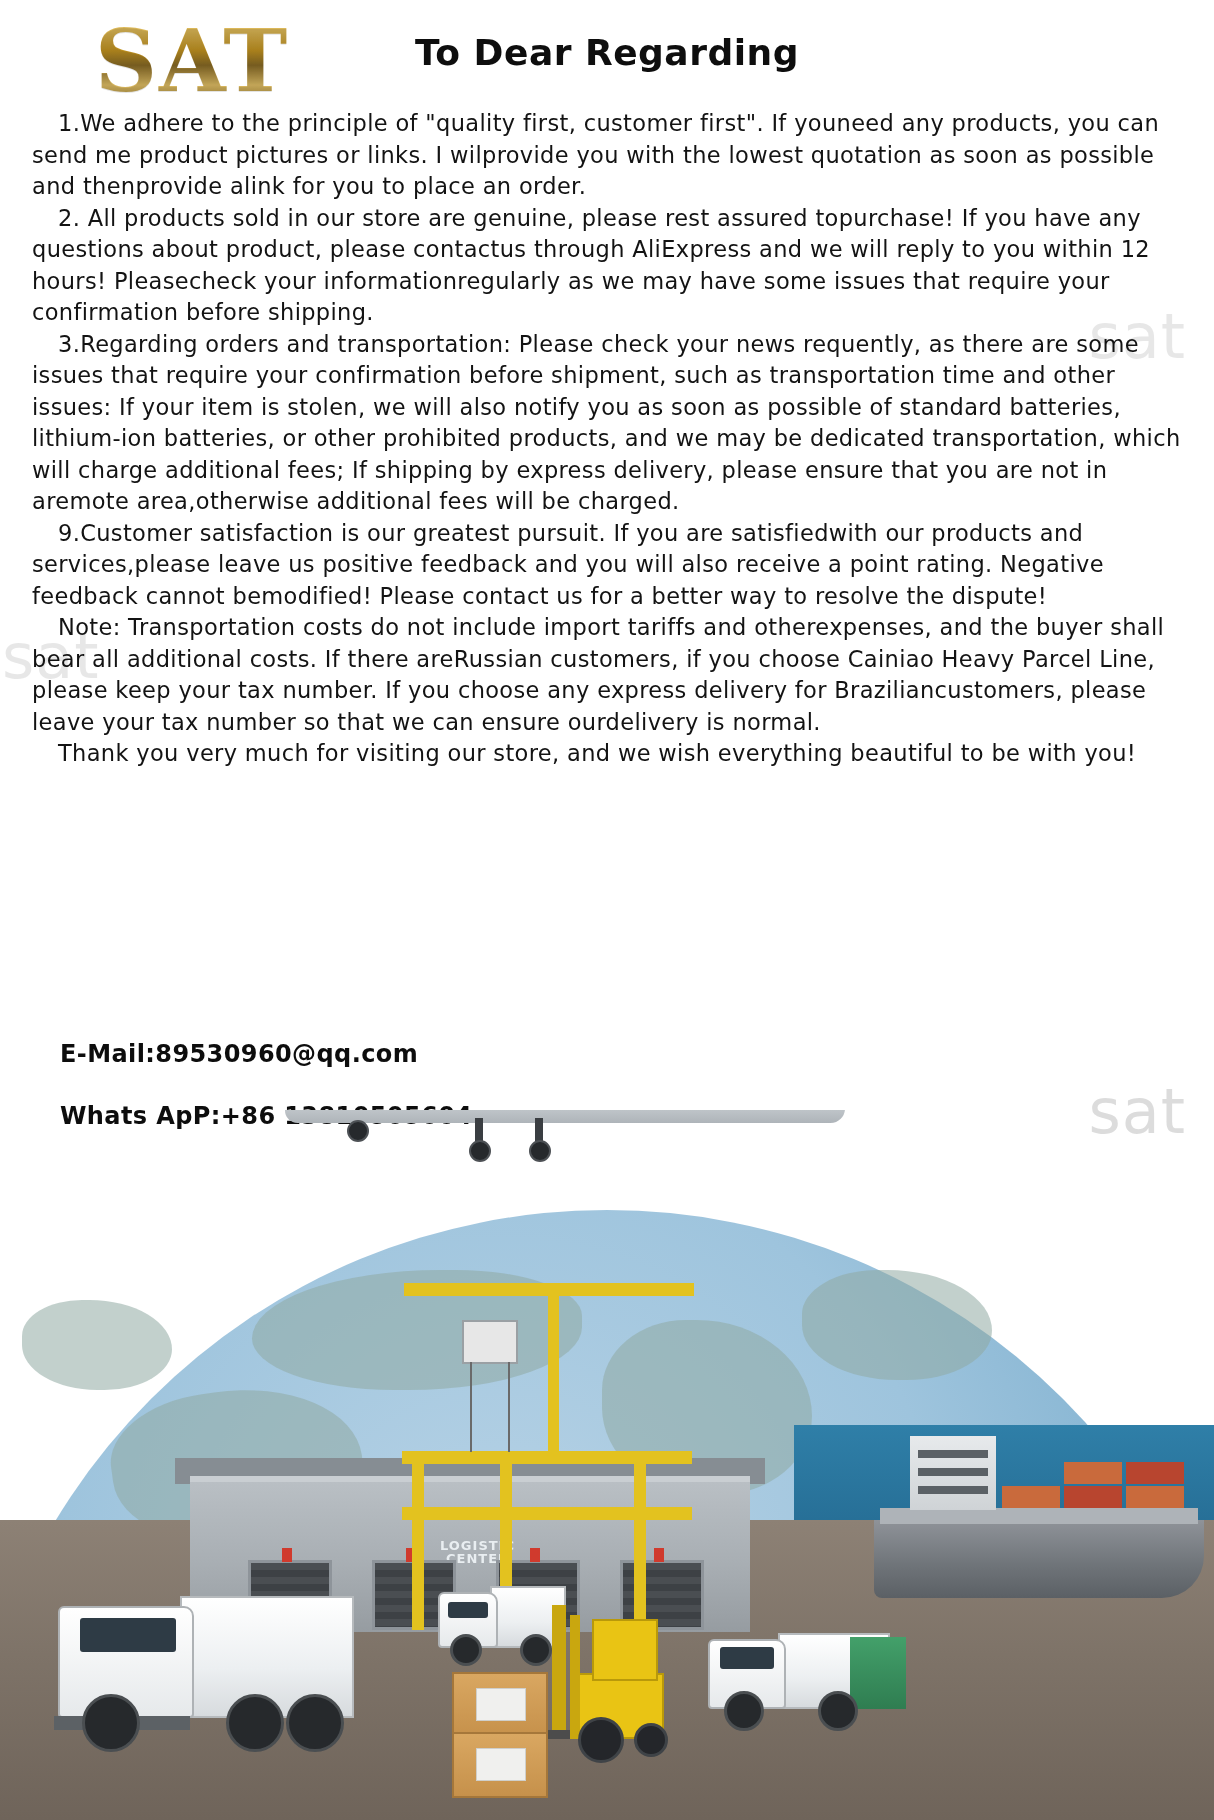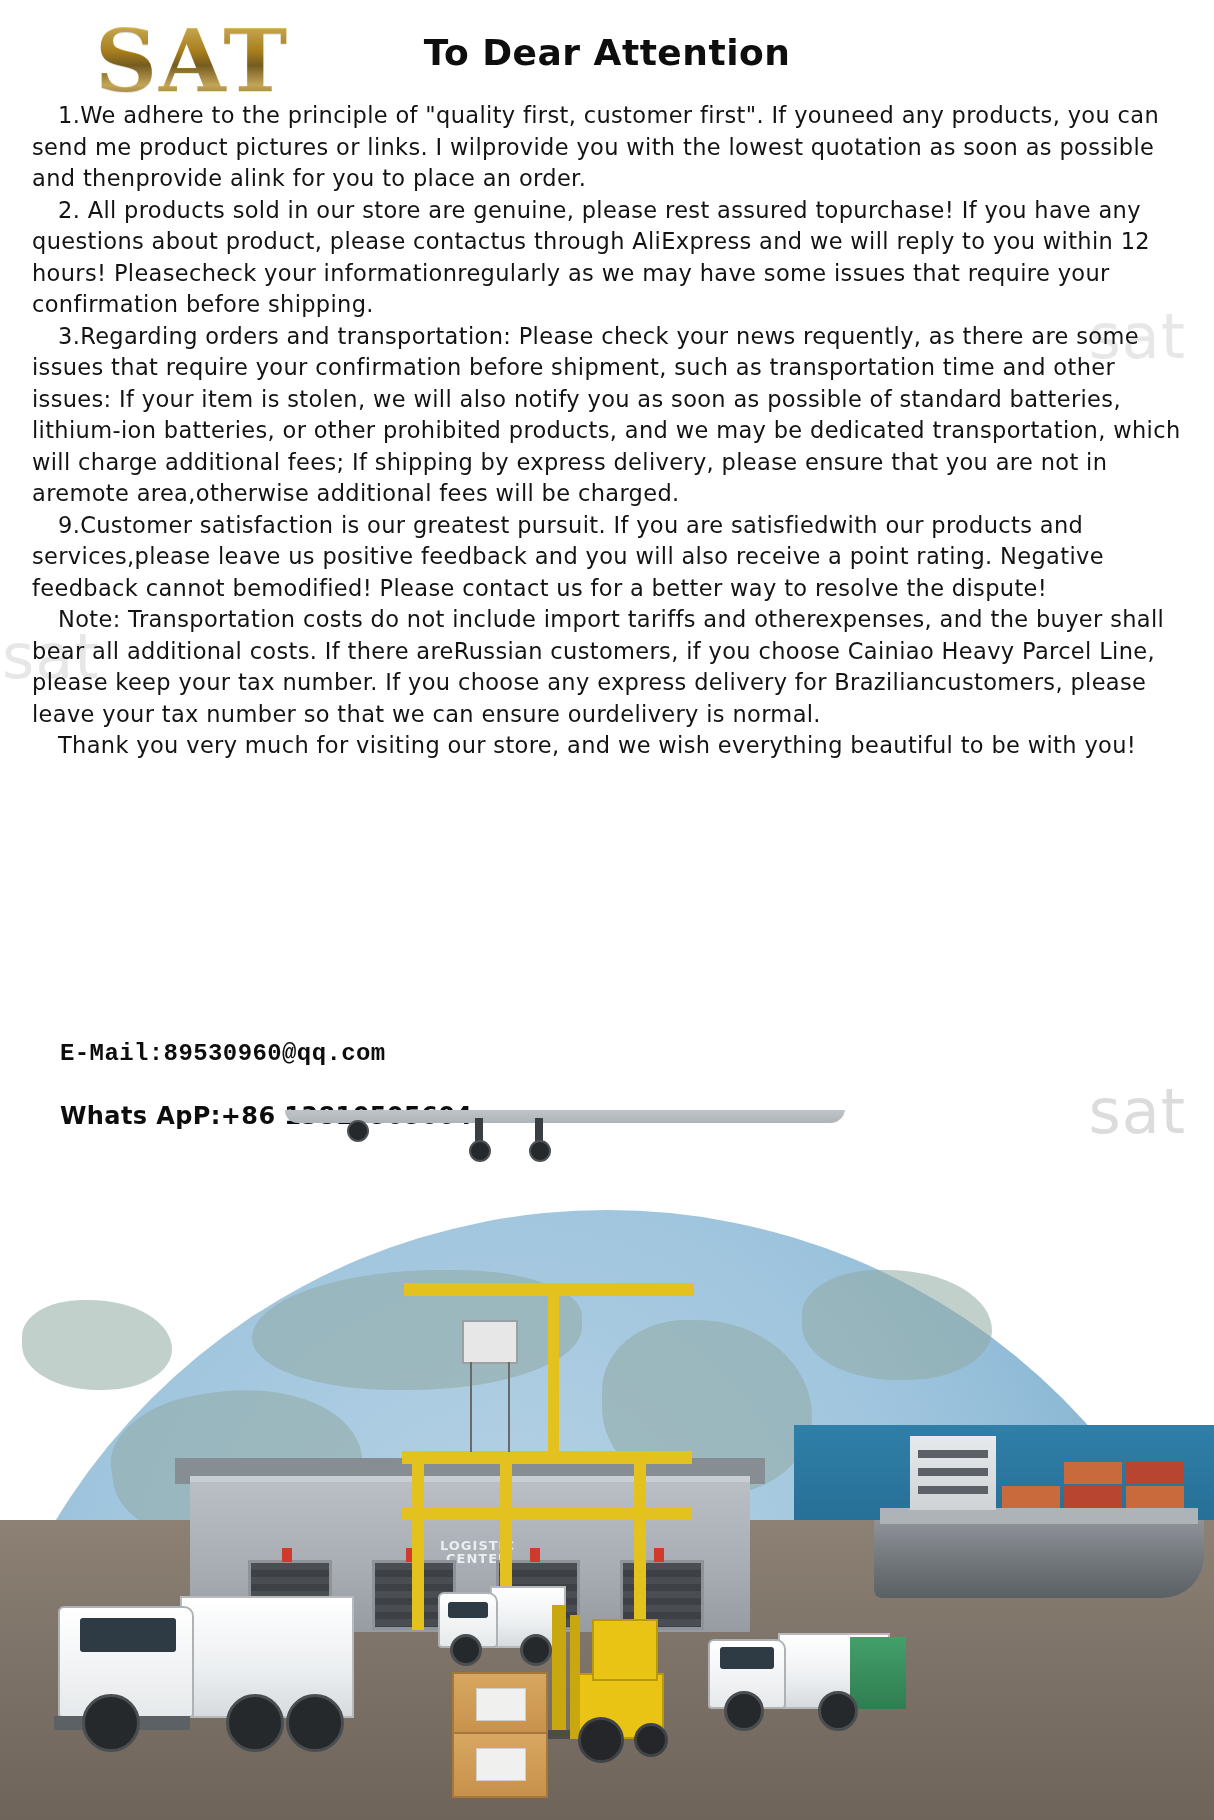--- a/index.html
+++ b/index.html
@@ -58,21 +58,21 @@
     font-size: 36px;
     font-weight: 700;
     letter-spacing: 0.5px;
     color: #0e0e0e;
   }
 
   
   .copy {
     position: absolute;
     left: 32px;
-    top: 100px;
+    top: 108px;
     width: 1155px;
     font-size: 22.5px;
     line-height: 31.5px;
     letter-spacing: 0.35px;
     color: #131313;
     text-align: left;
   }
   .copy p {
     margin: 0 0 0 0;
     text-indent: 26px;
@@ -80,21 +80,21 @@
 
   
   .contact {
     position: absolute;
     left: 60px;
     font-size: 24px;
     font-weight: 700;
     letter-spacing: 0.4px;
     color: #0d0d0d;
   }
-  .contact-email { top: 1040px; font-family: Liberation Mono, monospace; }
+  .contact-email { top: 1040px; }
   .contact-whats { top: 1102px; }
 
   
   .scene {
     position: absolute;
     left: 0;
     top: 1110px;
     width: 1214px;
     height: 710px;
     overflow: hidden;
@@ -349,21 +349,21 @@
   }
 </style>
 </head>
 <body>
 
 <div class="wm wm-1">sat</div>
 <div class="wm wm-2">sat</div>
 <div class="wm wm-3">sat</div>
 
 <div class="sat-logo">SAT</div>
-<div class="title">To Dear Attention</div>
+<div class="title">To Dear Regarding</div>
 
 <div class="copy">
   <p>1.We adhere to the principle of "quality first, customer first". If youneed any products, you can send me product pictures or links. I wilprovide you with the lowest quotation as soon as possible and thenprovide alink for you to place an order.</p>
   <p>2. All products sold in our store are genuine, please rest assured topurchase! If you have any questions about product, please contactus through AliExpress and we will reply to you within 12 hours! Pleasecheck your informationregularly as we may have some issues that require your confirmation before shipping.</p>
   <p>3.Regarding orders and transportation: Please check your news requently, as there are some issues that require your confirmation before shipment, such as transportation time and other issues: If your item is stolen, we will also notify you as soon as possible of standard batteries, lithium-ion batteries, or other prohibited products, and we may be dedicated transportation, which will charge additional fees;  If shipping by express delivery, please ensure that you are not in aremote area,otherwise additional fees will be charged.</p>
   <p>9.Customer satisfaction is our greatest pursuit. If you are satisfiedwith our products and services,please leave us positive feedback and you will also receive a point rating. Negative feedback cannot bemodified! Please contact us for a better way to resolve the dispute!</p>
   <p>Note: Transportation costs do not include import tariffs and otherexpenses, and the buyer shall bear all additional costs. If there areRussian customers, if you choose Cainiao Heavy Parcel Line, please keep your tax number. If you choose any express delivery for Braziliancustomers, please leave your tax number so that we can ensure ourdelivery is normal.</p>
   <p>Thank you very much for visiting our store, and we wish everything beautiful to be with you!</p>
 </div>
 

